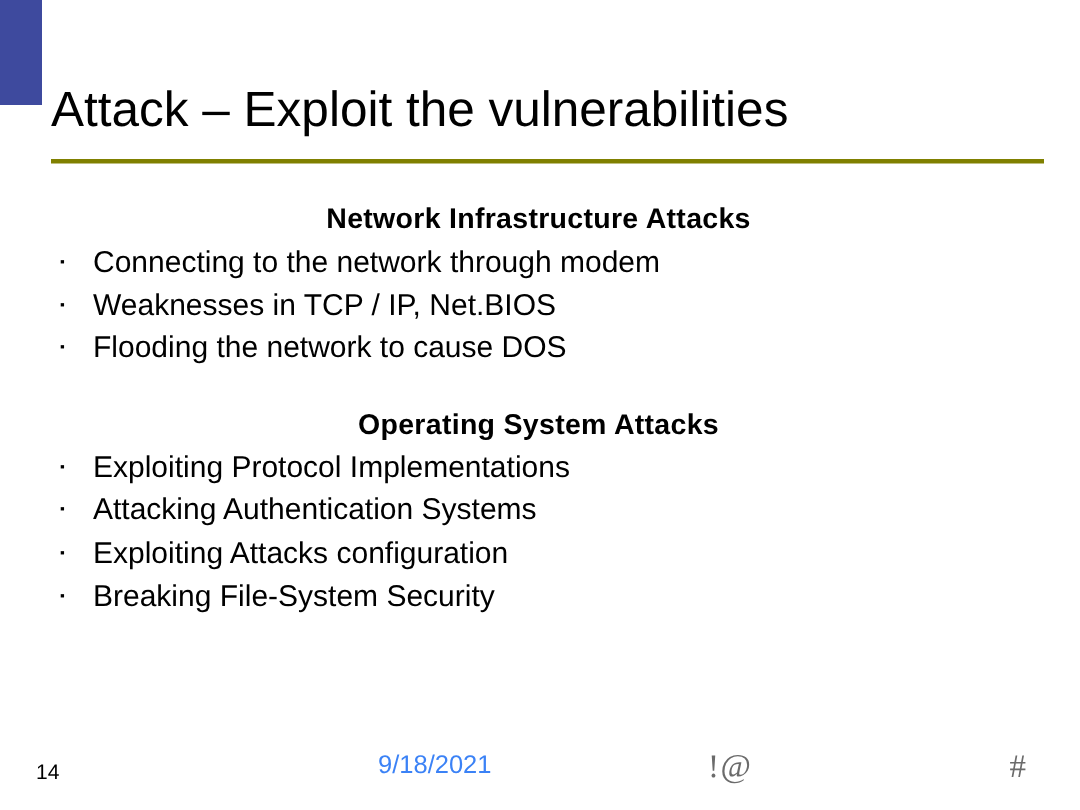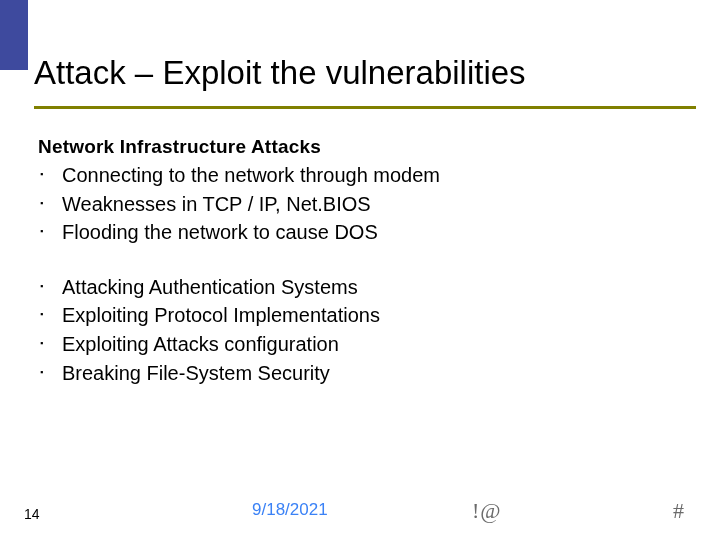--- a/index.html
+++ b/index.html
@@ -3,21 +3,21 @@
 <meta charset="utf-8">
 <style>
   * { margin: 0; padding: 0; box-sizing: border-box; }
   html, body { width: 720px; height: 540px; background: #fff; font-family: Verdana, Geneva, sans-serif; color: #000; overflow: hidden; }
   .slide { position: relative; width: 720px; height: 536px; }
   .sidebar { position: absolute; left: 0; top: 0; width: 28px; height: 70px; background: #3e4a9e; }
   .title-area { position: absolute; left: 34px; top: 54px; right: 24px; }
   .title { font-family: Arial, Helvetica, sans-serif; font-size: 33px; font-weight: 400; color: #000; letter-spacing: 0px; }
   .title-underline { margin-top: 14px; height: 3px; background: #808000; width: 100%; }
   .content { position: absolute; left: 38px; top: 136px; right: 40px; }
-  .heading { font-weight: 700; font-size: 19px; margin-bottom: 3px; letter-spacing: 0.2px; }
+  .heading { font-weight: 700; font-size: 19px; margin-bottom: 3px; letter-spacing: 0.2px; text-align: center; }
   ul.bullets { list-style: none; padding-left: 24px; }
   ul.bullets li { font-size: 20px; line-height: 1.43; position: relative; }
   ul.bullets li::before { content: "\25AA"; position: absolute; left: -22px; top: 7px; font-size: 9px; color: #000; }
   .section-gap { height: 26px; }
   .footer { position: absolute; left: 0; right: 0; bottom: 10px; height: 28px; }
   .page-num { position: absolute; left: 24px; bottom: 4px; font-family: Arial, sans-serif; font-size: 14px; color: #000; }
   .date { position: absolute; left: 252px; bottom: 6px; font-family: Arial, sans-serif; font-size: 17px; color: #3b82f6; }
   .sym1 { position: absolute; left: 472px; bottom: 2px; font-family: "Times New Roman", serif; font-size: 22px; color: #6b6b6b; letter-spacing: 1px; }
   .sym2 { position: absolute; right: 36px; bottom: 2px; font-family: "Times New Roman", serif; font-size: 22px; color: #6b6b6b; }
 </style>
@@ -35,23 +35,24 @@
   <div class="content">
     <div class="heading">Network Infrastructure Attacks</div>
     <ul class="bullets">
       <li>Connecting to the network through modem</li>
       <li>Weaknesses in TCP / IP, Net.BIOS</li>
       <li>Flooding the network to cause DOS</li>
     </ul>
 
     <div class="section-gap"></div>
 
+    <div class="heading">Operating System Attacks</div>
     <ul class="bullets">
+      <li>Exploiting Protocol Implementations</li>
       <li>Attacking Authentication Systems</li>
-      <li>Exploiting Protocol Implementations</li>
       <li>Exploiting Attacks configuration</li>
       <li>Breaking File-System Security</li>
     </ul>
   </div>
 
   <div class="footer">
     <div class="page-num">14</div>
     <div class="date">9/18/2021</div>
     <div class="sym1">!@</div>
     <div class="sym2">#</div>

